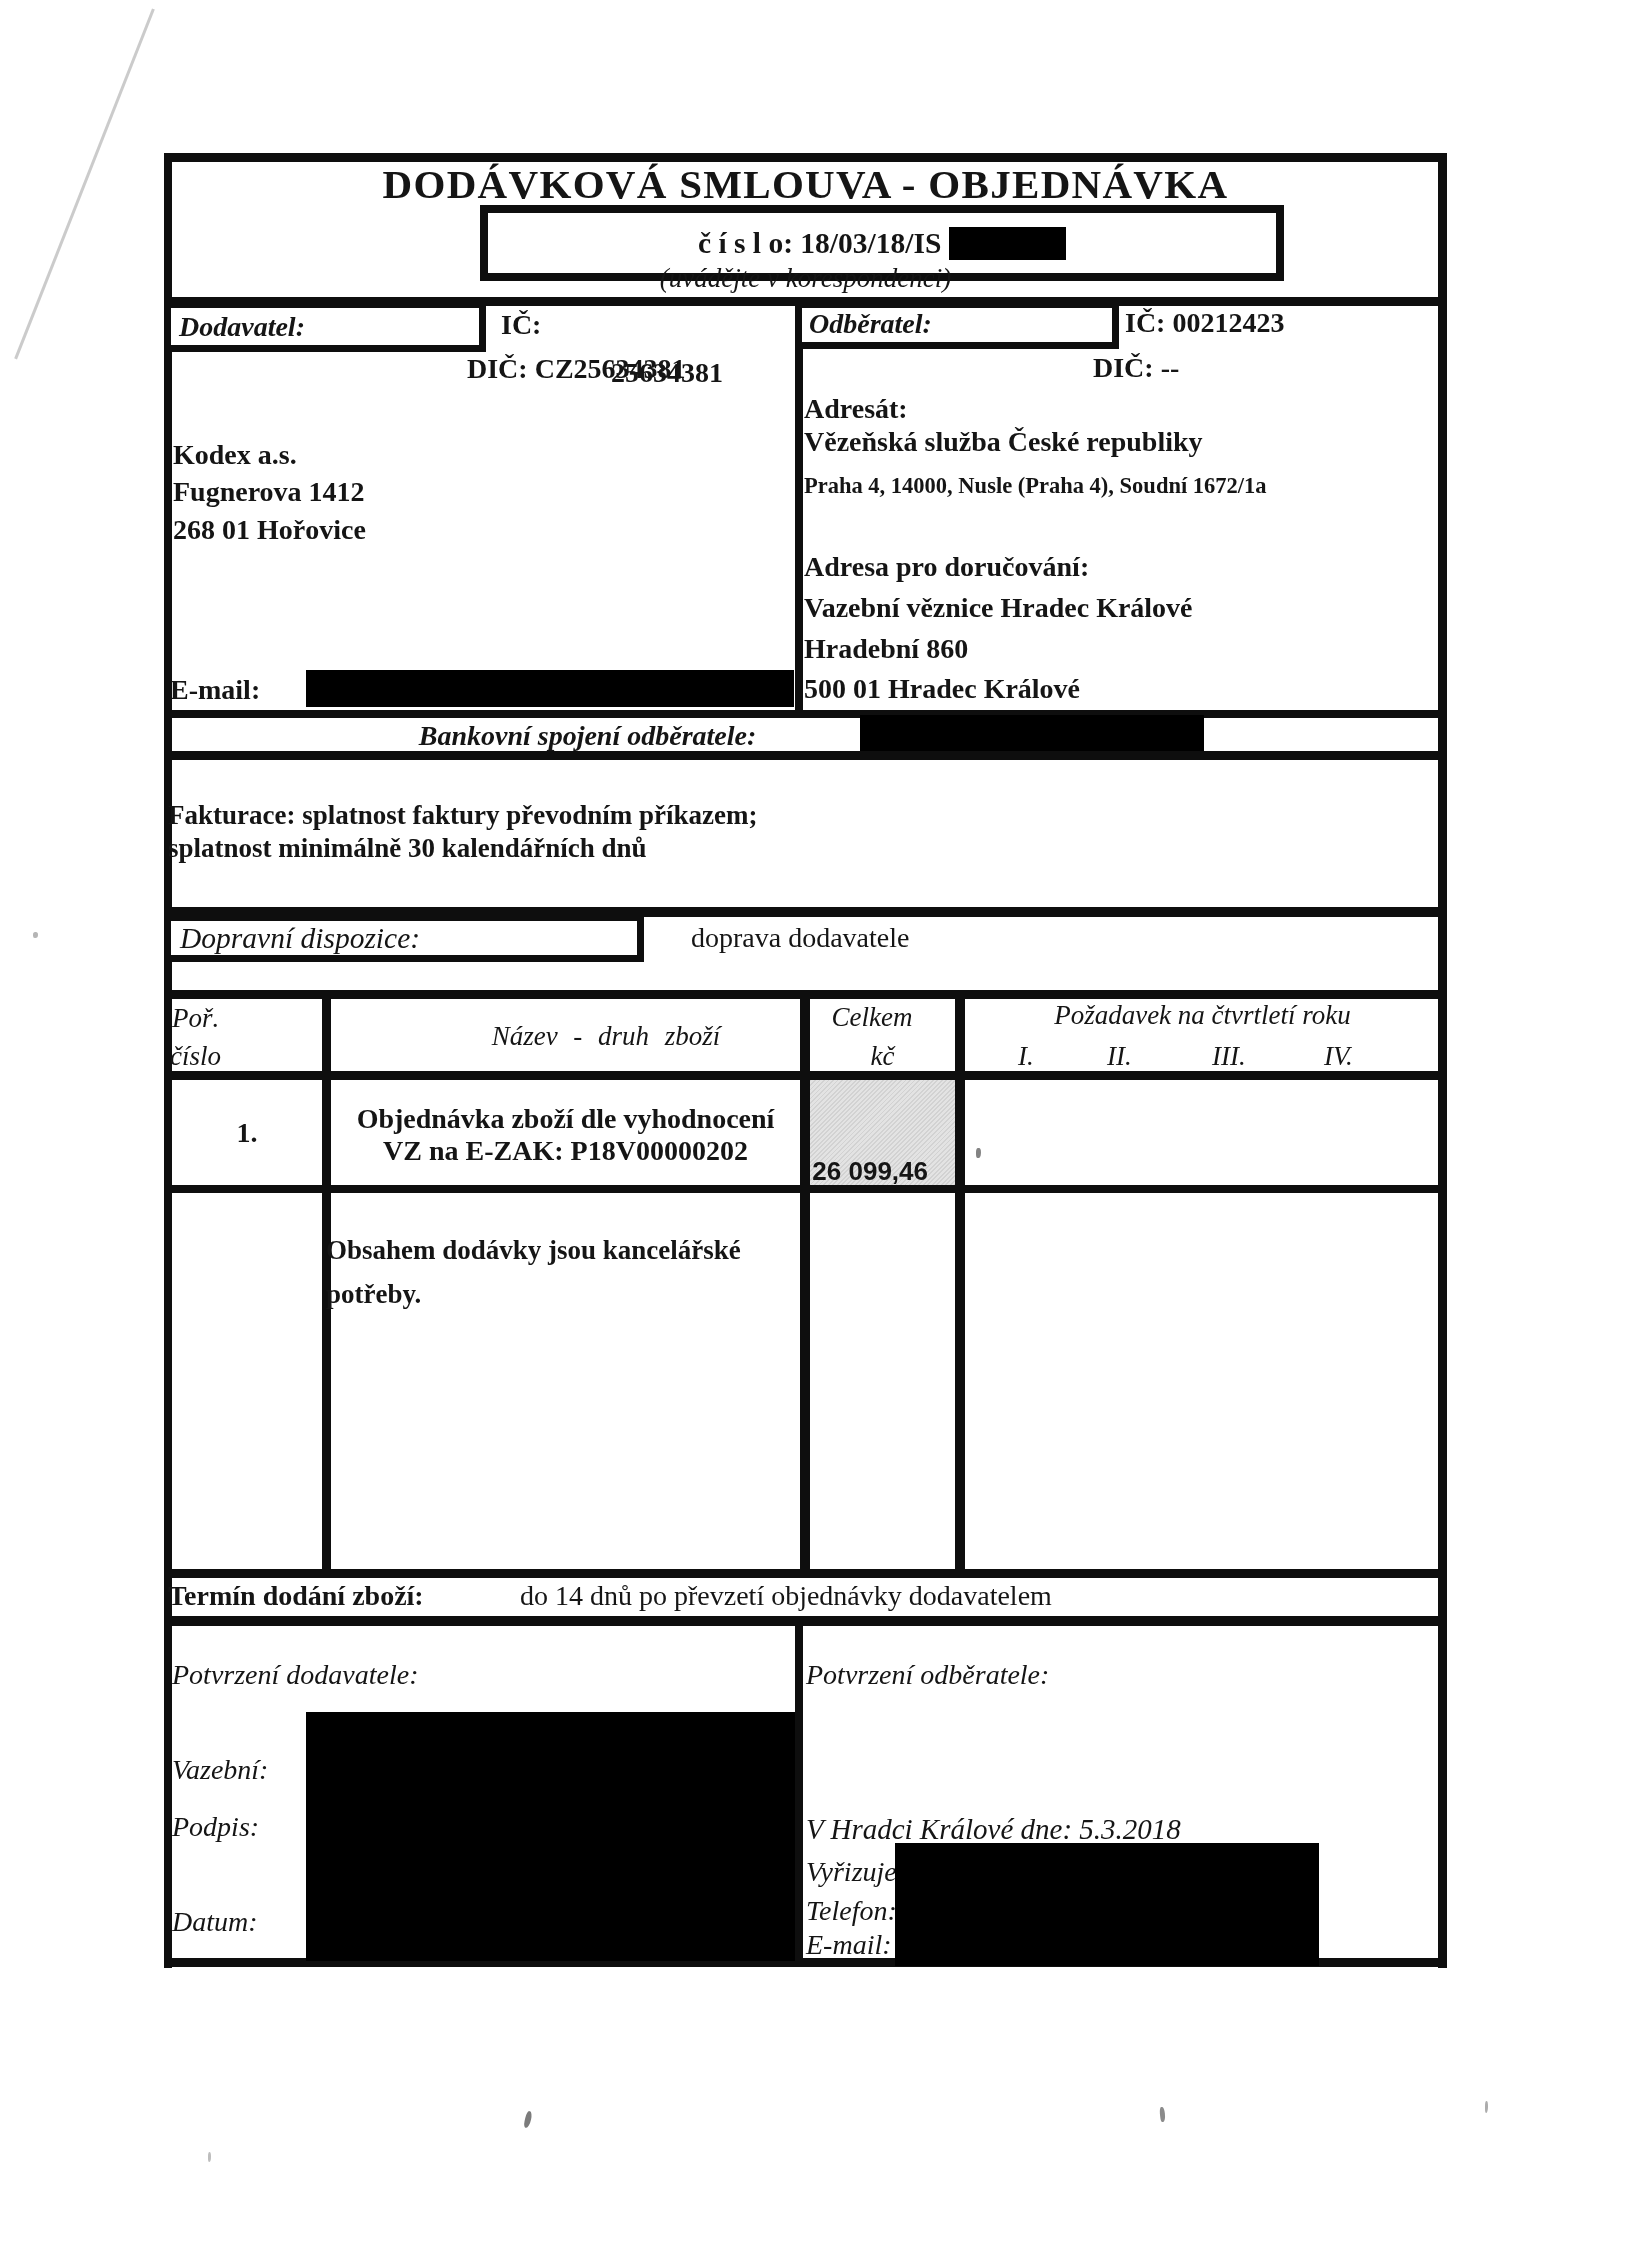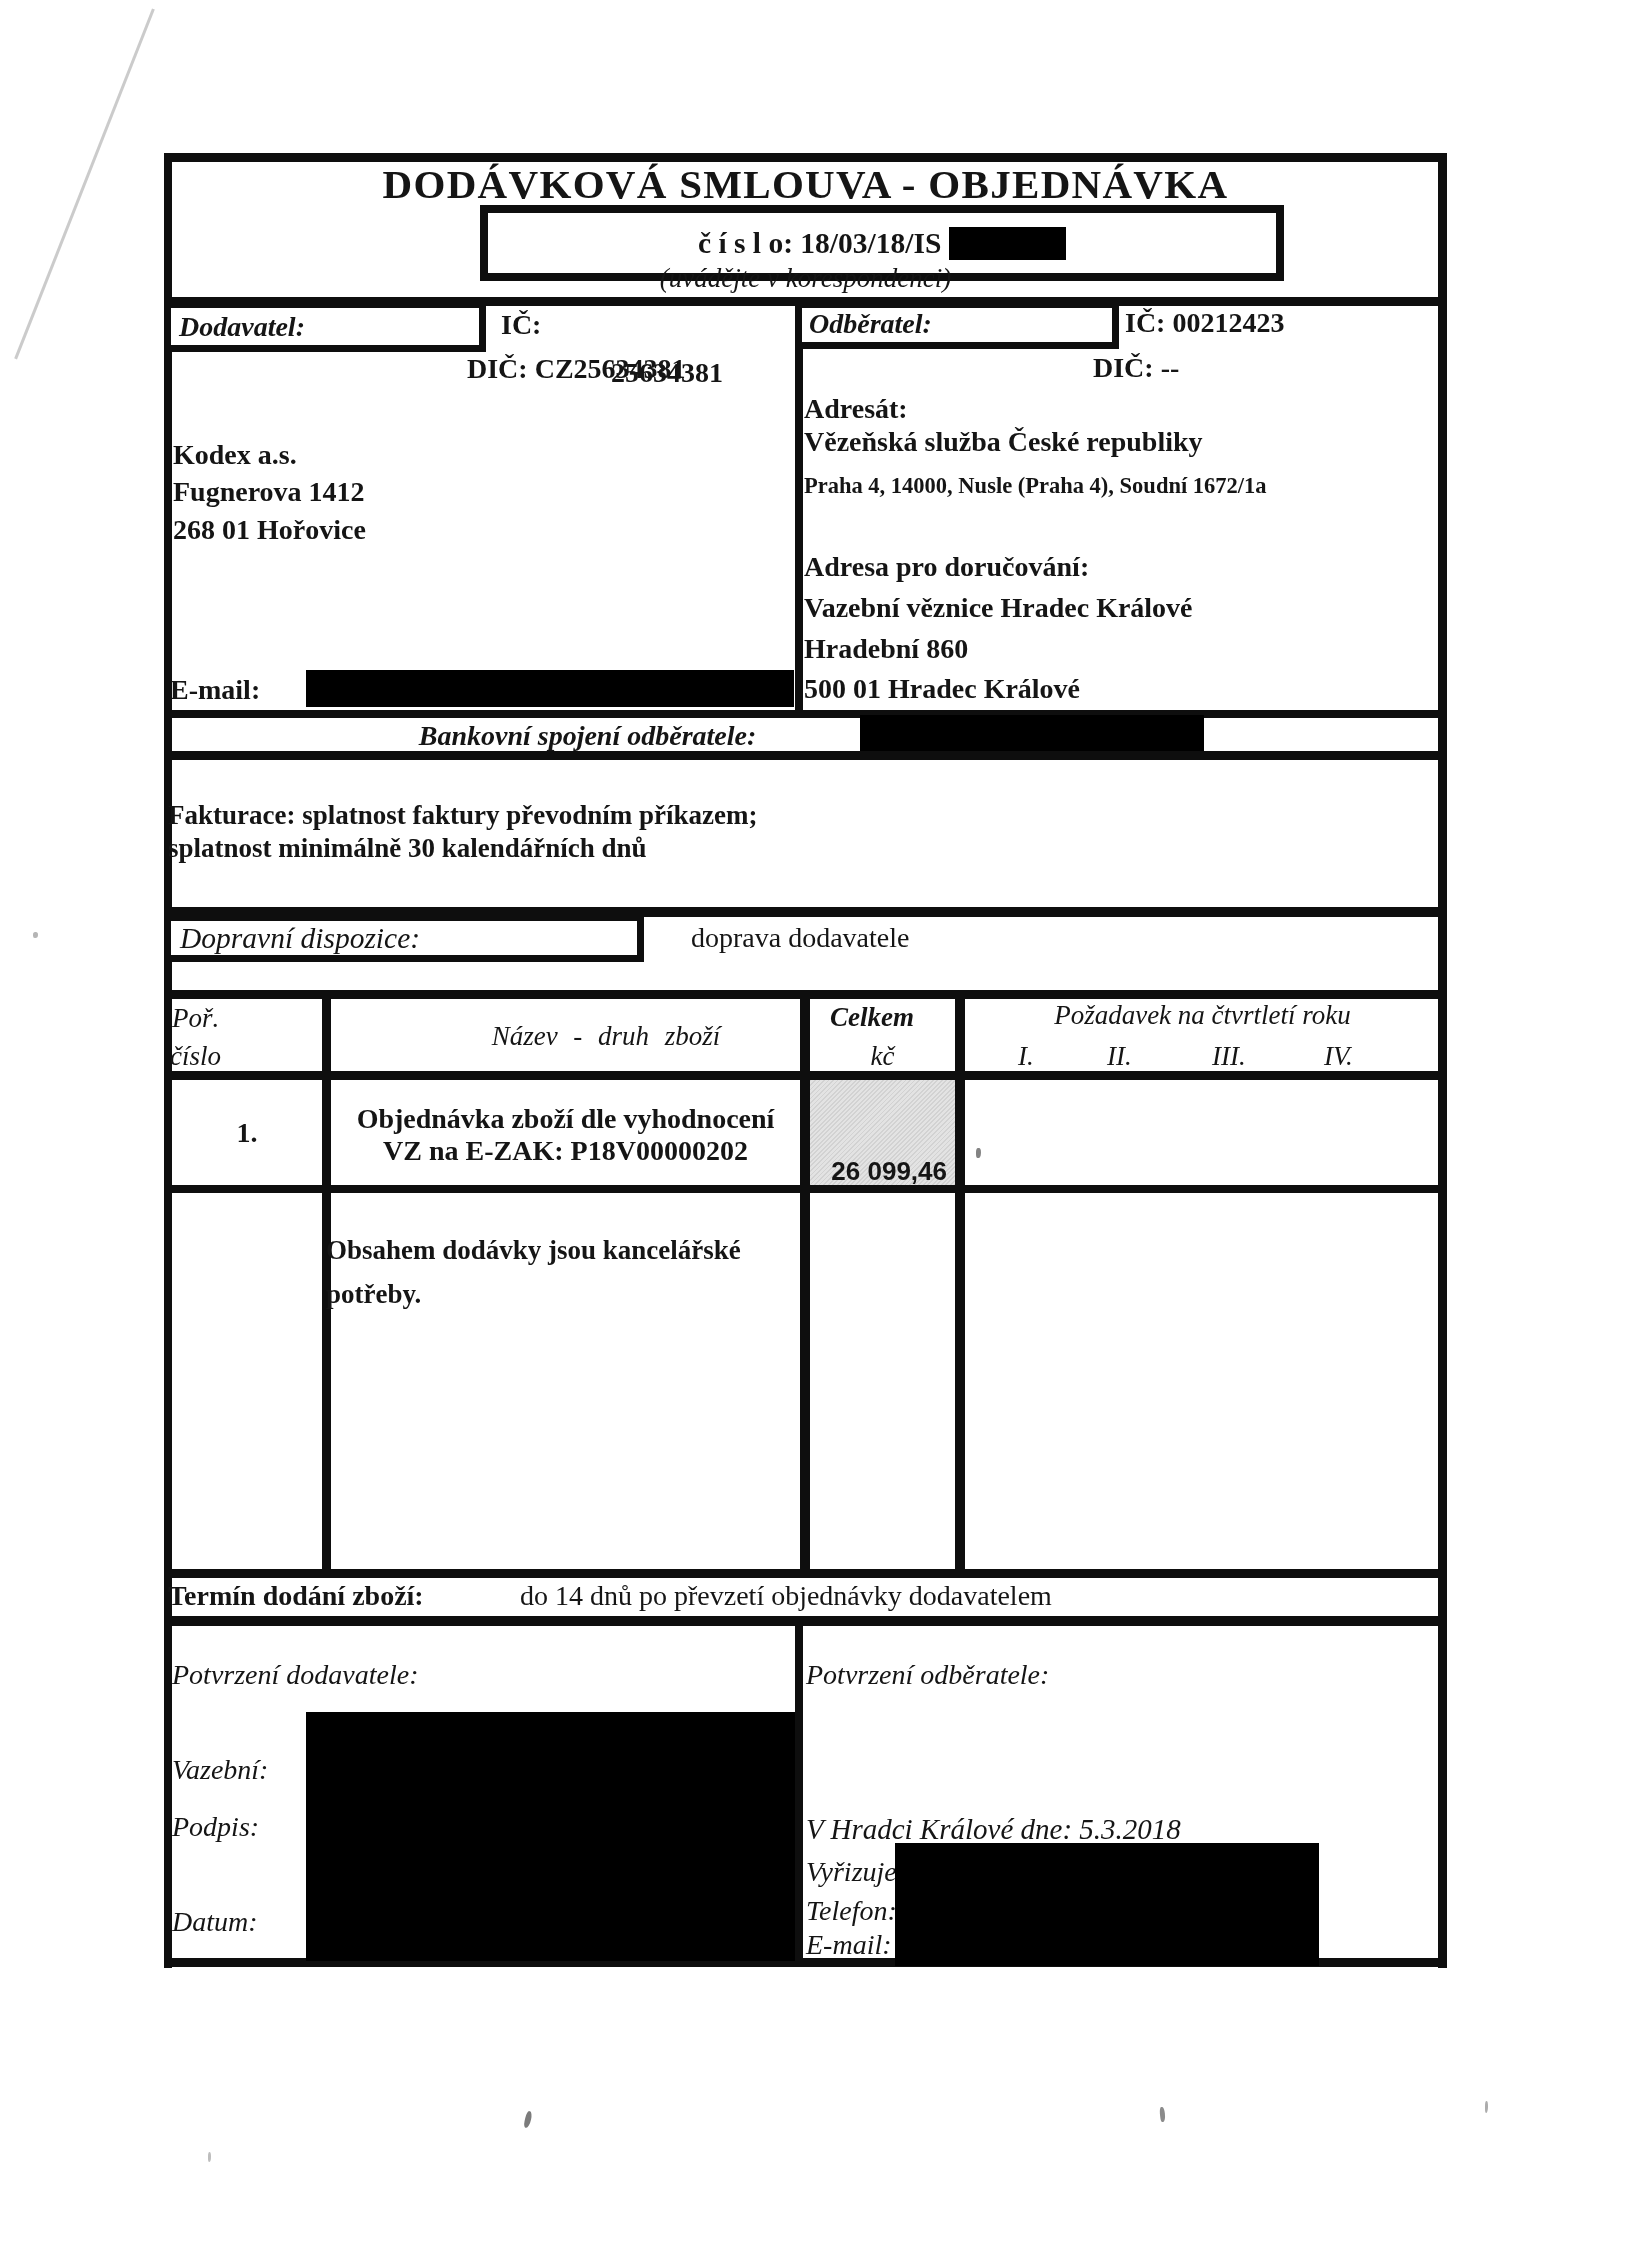--- a/index.html
+++ b/index.html
@@ -86,34 +86,34 @@
   <div class="t" style="left:691px;top:922px;font-size:28px;">doprava dodavatele</div>
   <div class="line" style="left:164px;top:990px;width:1283px;height:9px;"></div>
 
   <div class="line" style="left:322px;top:999px;width:9px;height:570px;"></div>
   <div class="line" style="left:800px;top:999px;width:10.3px;height:570px;"></div>
   <div class="line" style="left:955px;top:999px;width:10.3px;height:570px;"></div>
 
   <div class="t i" style="left:172px;top:1003px;font-size:27px;">Poř.</div>
   <div class="t i" style="left:170px;top:1041px;font-size:27px;">číslo</div>
   <div class="t i ctr" style="left:331px;top:1021px;width:550px;font-size:27px;word-spacing:9px;">Název - druh zboží</div>
-  <div class="t i ctr" style="left:810px;top:1002px;width:124px;font-size:27px;font-weight:bold;">Celkem</div>
+  <div class="t i ctr" style="left:810px;top:1002px;width:124px;font-size:27px;">Celkem</div>
   <div class="t i ctr" style="left:810px;top:1041px;width:145px;font-size:27px;">kč</div>
   <div class="t i ctr" style="left:966px;top:1000px;width:473px;font-size:27px;">Požadavek na čtvrtletí roku</div>
   <div class="t i" style="left:1018px;top:1041px;font-size:27px;">I.</div>
   <div class="t i" style="left:1107px;top:1041px;font-size:27px;">II.</div>
   <div class="t i" style="left:1212px;top:1041px;font-size:27px;">III.</div>
   <div class="t i" style="left:1324px;top:1041px;font-size:27px;">IV.</div>
   <div class="line" style="left:164px;top:1071px;width:1283px;height:9px;"></div>
 
   <div class="graycell" style="left:810px;top:1080px;width:145px;height:105px;"></div>
   <div class="t b ctr" style="left:172px;top:1117px;width:150px;font-size:28px;">1.</div>
   <div class="t b ctr" style="left:331px;top:1103px;width:469px;font-size:28px;">Objednávka zboží dle vyhodnocení</div>
   <div class="t b ctr" style="left:331px;top:1135px;width:469px;font-size:28px;">VZ na E-ZAK: P18V00000202</div>
-  <div class="t b sans" style="left:810px;top:1157px;width:137px;text-align:right;font-size:26px;">26 099,46</div>
+  <div class="t b sans" style="left:810px;top:1157px;width:118px;text-align:right;font-size:26px;">26 099,46</div>
   <div class="line" style="left:164px;top:1185px;width:1283px;height:8.3px;"></div>
 
   <div class="t b" style="left:326px;top:1235px;font-size:27px;">Obsahem dodávky jsou kancelářské</div>
   <div class="t b" style="left:326px;top:1279px;font-size:27px;">potřeby.</div>
 
   <div class="line" style="left:164px;top:1569px;width:1283px;height:9px;"></div>
   <div class="t b" style="left:168px;top:1580px;font-size:28px;">Termín dodání zboží:</div>
   <div class="t" style="left:520px;top:1580px;font-size:28px;">do 14 dnů po převzetí objednávky dodavatelem</div>
   <div class="line" style="left:164px;top:1616px;width:1283px;height:9.6px;"></div>
 

